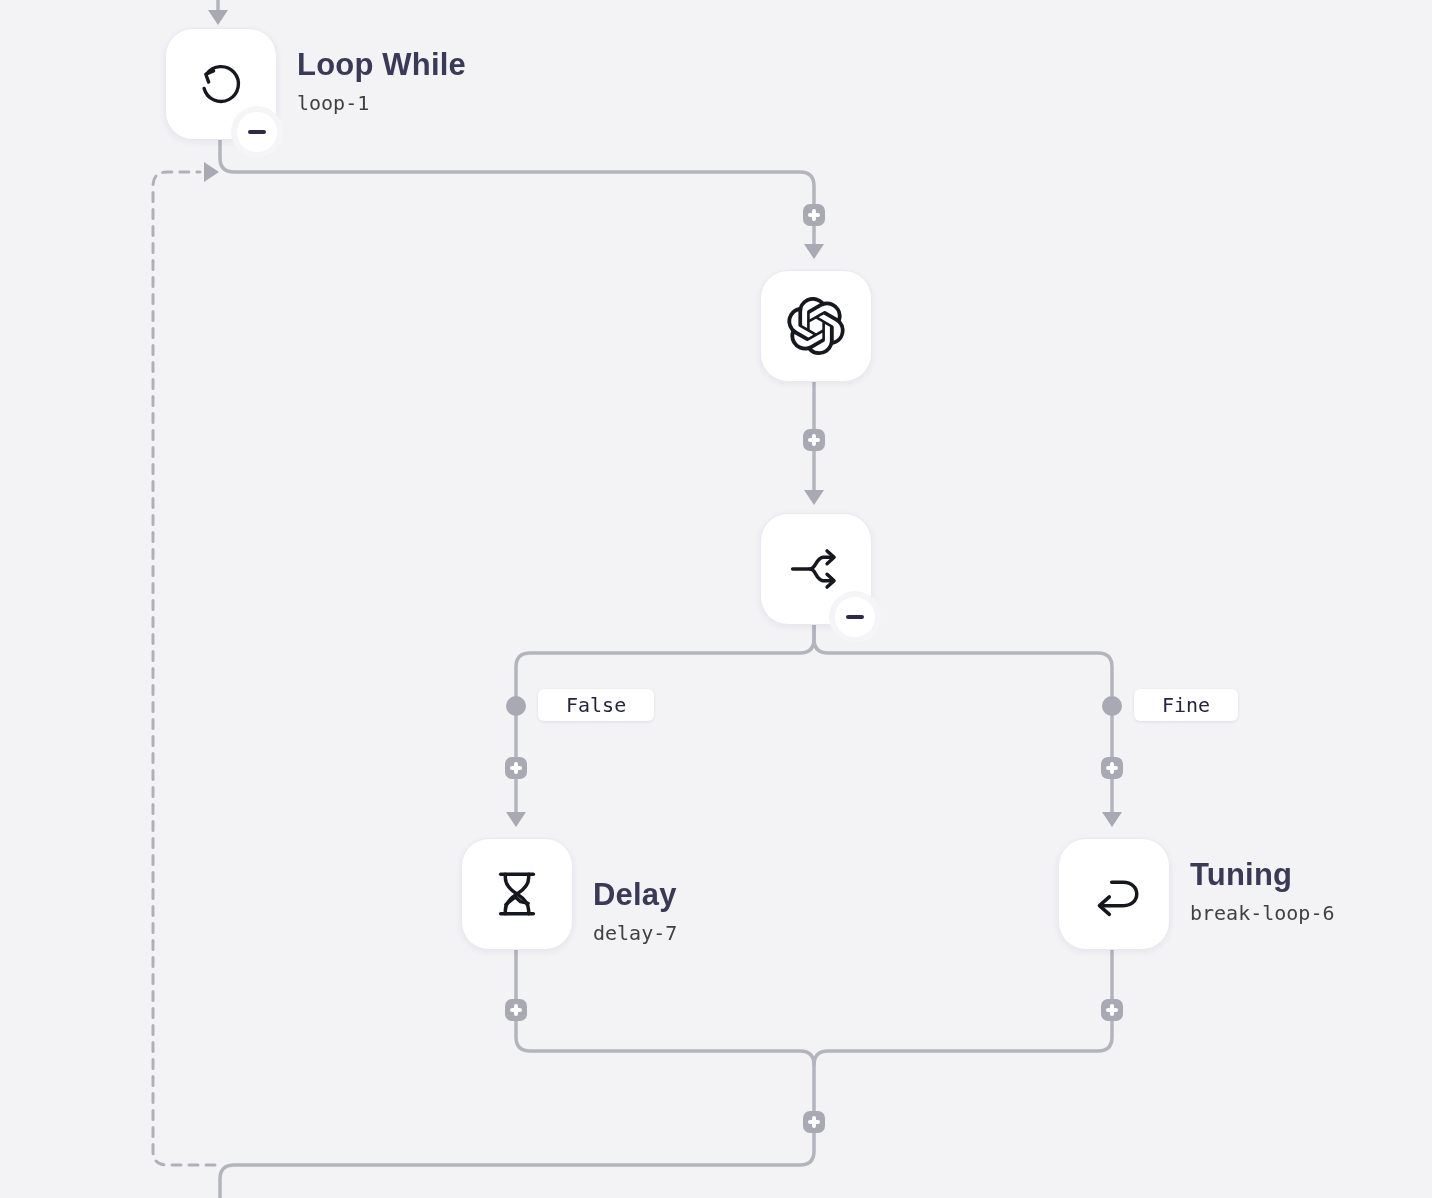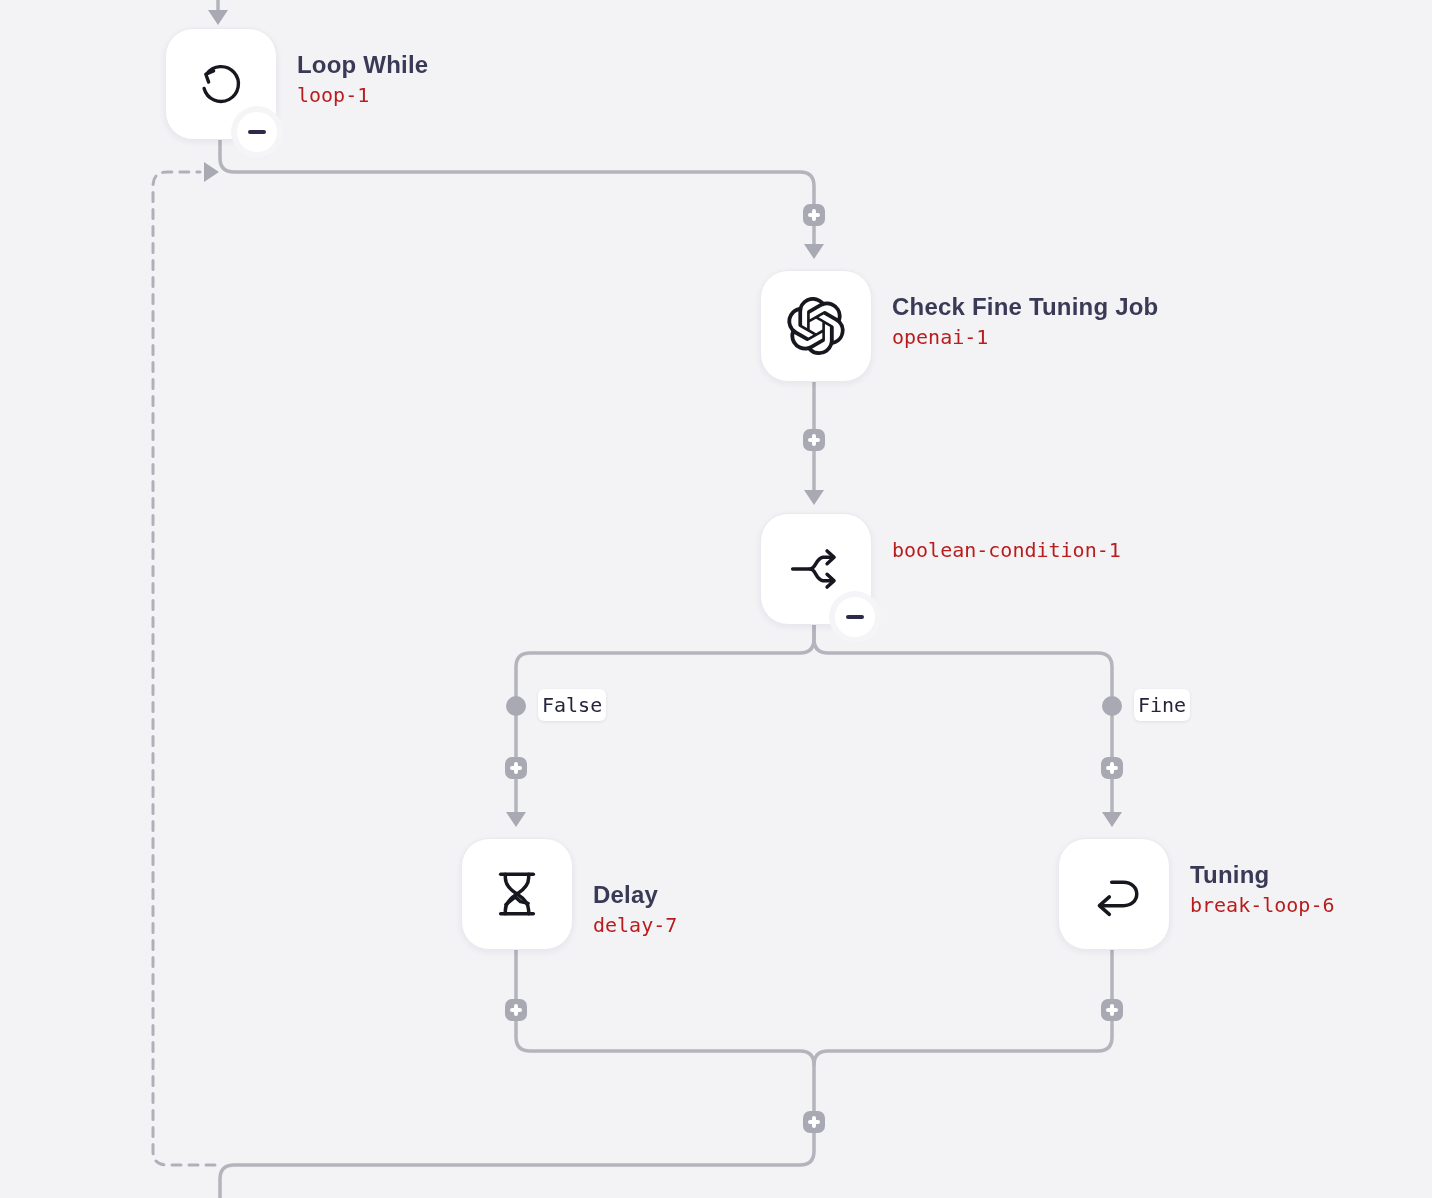--- a/index.html
+++ b/index.html
@@ -15,22 +15,22 @@
   .node-card{
     position:absolute;width:110px;height:110px;background:#ffffff;
     border:1px solid #e9e9ef;border-radius:28px;z-index:3;
     display:flex;align-items:center;justify-content:center;
     box-shadow:0 2px 6px rgba(45,45,80,0.07);cursor:pointer;
   }
   .node-card svg{display:block;}
   .icon-stroke{fill:none;stroke:#17171f;stroke-width:3;stroke-linecap:round;stroke-linejoin:round;}
 
   .node-labels{position:absolute;z-index:3;}
-  .node-title{font-size:24px;font-weight:700;color:#3a3a57;line-height:30px;white-space:nowrap;letter-spacing:.2px;}
-  .node-sub{font-family:"DejaVu Sans Mono",monospace;font-size:20px;color:#b91c1c;line-height:30px;white-space:nowrap;}
+  .node-title{font-size:31px;font-weight:700;color:#3a3a57;line-height:30px;white-space:nowrap;letter-spacing:.2px;}
+  .node-sub{font-family:"DejaVu Sans Mono",monospace;font-size:20px;color:#404040;line-height:30px;white-space:nowrap;margin-top:8px;}
 
   .plus-btn{
     position:absolute;width:22px;height:22px;border-radius:7px;background:#a9a9b4;
     border:none;padding:0;z-index:2;cursor:pointer;
   }
   .plus-btn::before{content:"";position:absolute;left:5px;top:9px;width:12px;height:4px;background:#fff;border-radius:2px;}
   .plus-btn::after{content:"";position:absolute;left:9px;top:5px;width:4px;height:12px;background:#fff;border-radius:2px;}
 
   .minus-badge{
     position:absolute;width:40px;height:40px;border-radius:50%;background:#ffffff;
@@ -38,21 +38,21 @@
     box-shadow:0 0 0 6px #f5f5f8, 0 2px 6px rgba(45,45,80,0.12);
   }
   .minus-badge::before{content:"";position:absolute;left:11px;top:18px;width:18px;height:4px;border-radius:2px;background:#2b2b49;}
 
   .dot{position:absolute;width:20px;height:20px;border-radius:50%;background:#a9a9b4;z-index:2;}
 
   .chip{
     position:absolute;background:#ffffff;border-radius:6px;z-index:2;
     box-shadow:0 1px 3px rgba(40,40,70,0.10);
     font-family:"DejaVu Sans Mono",monospace;font-size:20px;color:#24243f;
-    line-height:26px;padding:3px 4px;white-space:nowrap;
+    line-height:26px;padding:3px 28px;white-space:nowrap;
   }
 </style>
 </head>
 <body>
 
 <div class="canvas">
 
   <svg class="edges" width="1432" height="1198" viewBox="0 0 1432 1198">
 
     <path class="line" d="M218 0 L218 11"></path>
@@ -102,36 +102,31 @@
   <div class="node-labels" style="left:297px;top:50px">
     <div class="node-title">Loop While</div>
     <div class="node-sub">loop-1</div>
   </div>
 
   <div class="node-card" style="left:760px;top:270px">
     <svg width="58" height="58" viewBox="0 0 24 24">
       <path fill="#17171f" d="M22.2819 9.8211a5.9847 5.9847 0 0 0-.5157-4.9108 6.0462 6.0462 0 0 0-6.5098-2.9A6.0651 6.0651 0 0 0 4.9807 4.1818a5.9847 5.9847 0 0 0-3.9977 2.9 6.0462 6.0462 0 0 0 .7427 7.0966 5.98 5.98 0 0 0 .511 4.9107 6.051 6.051 0 0 0 6.5146 2.9001A5.9847 5.9847 0 0 0 13.2599 24a6.0557 6.0557 0 0 0 5.7718-4.2058 5.9894 5.9894 0 0 0 3.9977-2.9001 6.0557 6.0557 0 0 0-.7475-7.073zm-9.022 12.6081a4.4755 4.4755 0 0 1-2.8764-1.0408l.1419-.0804 4.7783-2.7582a.7948.7948 0 0 0 .3927-.6813v-6.7369l2.02 1.1686a.071.071 0 0 1 .038.0615v5.5826a4.504 4.504 0 0 1-4.4945 4.4849zm-9.6607-4.1254a4.4708 4.4708 0 0 1-.5346-3.0137l.142.0852 4.783 2.7582a.7712.7712 0 0 0 .7806 0l5.8428-3.3685v2.3324a.0804.0804 0 0 1-.0332.0615L9.74 19.9502a4.4992 4.4992 0 0 1-6.1408-1.6464zM2.3408 7.8956a4.485 4.485 0 0 1 2.3655-1.9728V11.6a.7664.7664 0 0 0 .3879.6765l5.8144 3.3543-2.0201 1.1685a.0757.0757 0 0 1-.071 0l-4.8303-2.7865A4.504 4.504 0 0 1 2.3408 7.8956zm16.5963 3.8558L13.1038 8.364 15.1192 7.2a.0757.0757 0 0 1 .071 0l4.8303 2.7913a4.4944 4.4944 0 0 1-.6765 8.1042v-5.6772a.79.79 0 0 0-.407-.667zm2.0107-3.0231l-.142-.0852-4.7735-2.7818a.7759.7759 0 0 0-.7854 0L9.409 9.2297V6.8974a.0662.0662 0 0 1 .0284-.0615l4.8303-2.7866a4.4992 4.4992 0 0 1 6.6802 4.66zM8.3065 12.863l-2.02-1.1638a.0804.0804 0 0 1-.038-.0567V6.0742a4.4992 4.4992 0 0 1 7.3757-3.4537l-.142.0805L8.704 5.459a.7948.7948 0 0 0-.3927.6813zm1.0976-2.3654l2.602-1.4998 2.6069 1.4998v2.9994l-2.5974 1.4997-2.6067-1.4997z"></path>
     </svg>
   </div>
-  <div class="node-labels" style="left:892px;top:292px">
-    <div class="node-title">Check Fine Tuning Job</div>
-    <div class="node-sub">openai-1</div>
-  </div>
 
   <div class="node-card" style="left:760px;top:513px">
     <svg width="56" height="56" viewBox="0 0 48 48">
       <path class="icon-stroke" d="M4 24 H19 C24 24 23.5 15 30 14 H38.5"></path>
       <path class="icon-stroke" d="M19 24 C24 24 23.5 33 30 34 H38.5"></path>
       <polyline class="icon-stroke" points="33.5 8.5 39.5 14 33.5 19.5"></polyline>
       <polyline class="icon-stroke" points="33.5 28.5 39.5 34 33.5 39.5"></polyline>
     </svg>
   </div>
   <button class="minus-badge" style="left:835px;top:597px"></button>
   <div class="node-labels" style="left:892px;top:535px">
-    <div class="node-sub">boolean-condition-1</div>
   </div>
 
   <div class="node-card" style="left:461px;top:838px">
     <svg width="56" height="56" viewBox="0 0 48 48">
       <path class="icon-stroke" d="M10 7 H38"></path>
       <path class="icon-stroke" d="M10 41 H38"></path>
       <path class="icon-stroke" d="M14 7 V10 C14 16.5 18.5 20.5 24 24 C29.5 20.5 34 16.5 34 10 V7"></path>
       <path class="icon-stroke" d="M14 41 V38 C14 31.5 18.5 27.5 24 24 C29.5 27.5 34 31.5 34 38 V41"></path>
       <path class="icon-stroke" d="M14.5 33 L22.5 26.5 L27 30.5 L33.5 32"></path>
     </svg>

